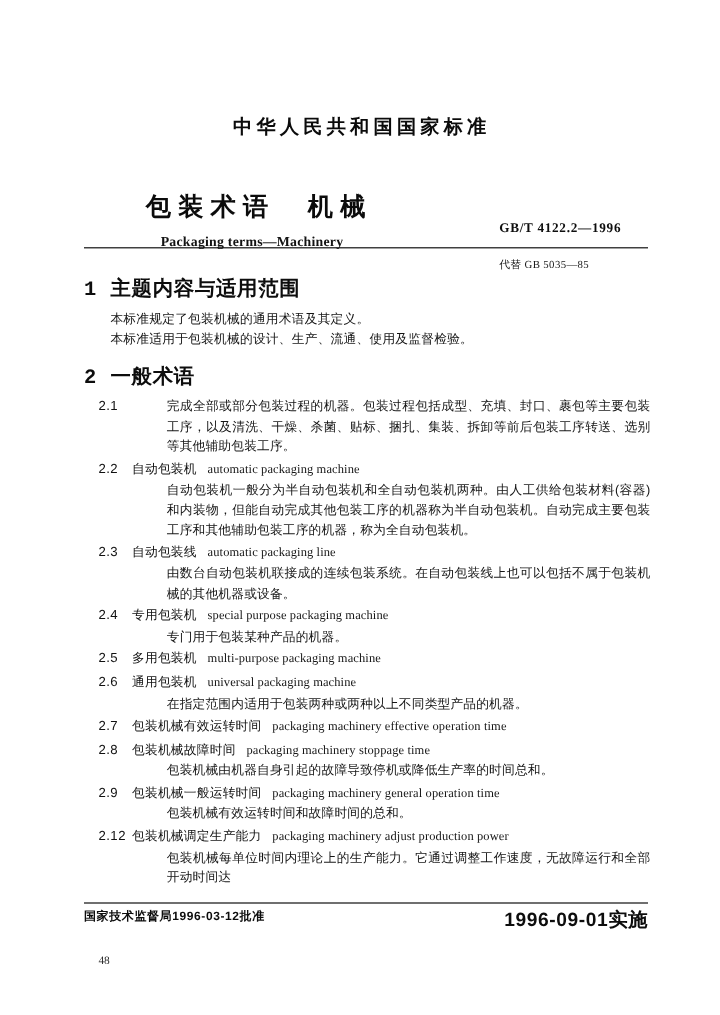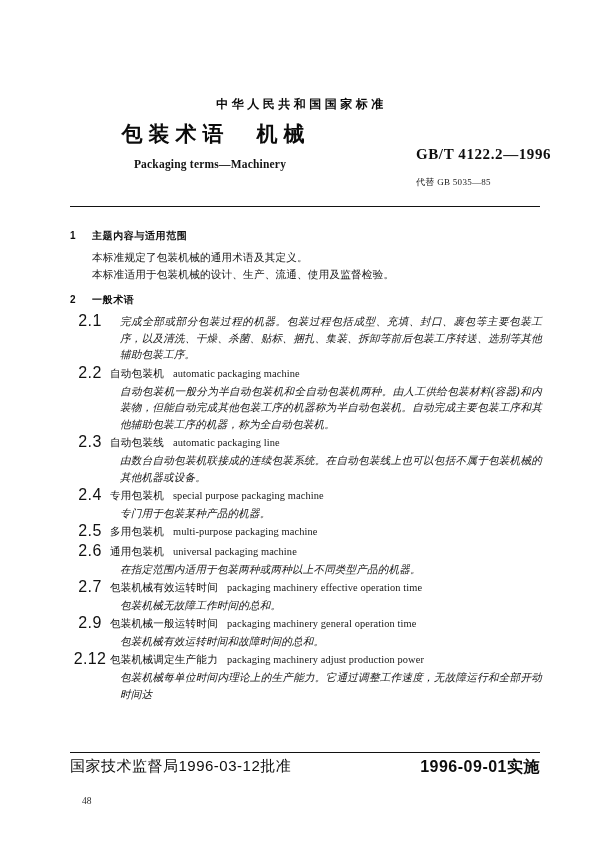--- a/index.html
+++ b/index.html
@@ -28,29 +28,29 @@
   .header {
     position: absolute;
     left: 0;
     top: 96px;
     width: 600px;
   }
   .nat-standard {
     text-align: center;
     font-family: "Liberation Sans", "DejaVu Sans", sans-serif;
     font-weight: bold;
-    font-size: 12px;
+    font-size: 16px;
     letter-spacing: 3.5px;
     color: #0b0b0b;
     padding-left: 3px;
   }
 
   .title-row {
     position: relative;
-    margin-top: 7px;
+    margin-top: 41px;
     height: 62px;
   }
   .main-title {
     position: absolute;
     left: 0;
     top: 0;
     width: 420px;
     text-align: center;
     font-family: "Liberation Sans", "DejaVu Sans", sans-serif;
     font-weight: bold;
@@ -71,21 +71,21 @@
     letter-spacing: 0.2px;
     color: #131313;
   }
 
   .std-code {
     position: absolute;
     left: 416px;
     top: 26px;
     font-family: "Liberation Serif", "DejaVu Serif", serif;
     font-weight: bold;
-    font-size: 15px;
+    font-size: 11px;
     letter-spacing: 0.6px;
     color: #0e0e0e;
   }
   .std-replaces {
     position: absolute;
     left: 416px;
     top: 56px;
     font-family: "Liberation Serif", "DejaVu Serif", serif;
     font-size: 9px;
     letter-spacing: 0.3px;
@@ -112,23 +112,23 @@
 
   
   .content {
     position: absolute;
     left: 70px;
     top: 218px;
     width: 472px;
   }
 
   .clause-head {
-    font-family: Liberation Sans, sans-serif;
-    font-weight: bold;
-    font-size: 10px;
+    font-family: Liberation Mono, monospace;
+    font-weight: bold;
+    font-size: 17px;
     color: #0d0d0d;
     letter-spacing: 0.6px;
     margin-top: 11px;
     margin-bottom: 6px;
   }
   .clause-head .num {
     display: inline-block;
     width: 22px;
   }
 
@@ -142,29 +142,28 @@
   }
 
   
   .term {
     margin-top: 2px;
     position: relative;
     padding-left: 40px;
   }
   .term > .t-num {
     position: absolute;
-    left: 2px;
+    left: 12px;
     top: 0;
     width: 36px;
     font-family: "Liberation Sans", "DejaVu Sans", sans-serif;
-    font-size: 16px;
+    font-size: 11px;
     line-height: 16.6px;
     color: #111111;
     letter-spacing: 0.4px;
-    text-align: center;
   }
   .t-title {
     font-family: "Liberation Sans", "DejaVu Sans", sans-serif;
     font-size: 10.6px;
     line-height: 16.6px;
     color: #111111;
     letter-spacing: 0.2px;
     white-space: nowrap;
   }
   .t-en {
@@ -174,39 +173,38 @@
     color: #161616;
     padding-left: 9px;
   }
   .t-def {
     font-family: "Liberation Sans", "DejaVu Sans", sans-serif;
     font-size: 10.6px;
     line-height: 16.6px;
     color: #151515;
     letter-spacing: 0.15px;
     text-align: justify;
-    margin-left: 10px;
-    font-style: italic;
+    margin-left: 29px;
   }
 
   
   .footer {
     position: absolute;
     left: 70px;
     top: 757px;
     width: 470px;
     height: 20px;
   }
   .footer-left {
     position: absolute;
     left: 0;
     top: 0;
     font-family: "Liberation Sans", "DejaVu Sans", sans-serif;
-    font-weight: normal;
-    font-size: 15px;
+    font-weight: bold;
+    font-size: 10px;
     letter-spacing: 0.5px;
     color: #0d0d0d;
   }
   .footer-right {
     position: absolute;
     right: 0;
     top: 0;
     font-family: "Liberation Sans", "DejaVu Sans", sans-serif;
     font-weight: bold;
     font-size: 16px;
@@ -282,23 +280,27 @@
 
     <div class="term">
       <span class="t-num">2.6</span>
       <div class="t-title"><span>通用包装机</span><span class="t-en">universal packaging machine</span></div>
       <div class="t-def">在指定范围内适用于包装两种或两种以上不同类型产品的机器。</div>
     </div>
 
     <div class="term">
       <span class="t-num">2.7</span>
       <div class="t-title"><span>包装机械有效运转时间</span><span class="t-en">packaging machinery effective operation time</span></div>
-      <div class="t-def">包装机械无故障工作时间的总和。</div>
-    </div>
-
+    </div>
+
+    <div class="term">
+      <span class="t-num">2.8</span>
+      <div class="t-title"><span>包装机械故障时间</span><span class="t-en">packaging machinery stoppage time</span></div>
+      <div class="t-def">包装机械由机器自身引起的故障导致停机或降低生产率的时间总和。</div>
+    </div>
 
     <div class="term">
       <span class="t-num">2.9</span>
       <div class="t-title"><span>包装机械一般运转时间</span><span class="t-en">packaging machinery general operation time</span></div>
       <div class="t-def">包装机械有效运转时间和故障时间的总和。</div>
     </div>
 
 
 
     <div class="term">

